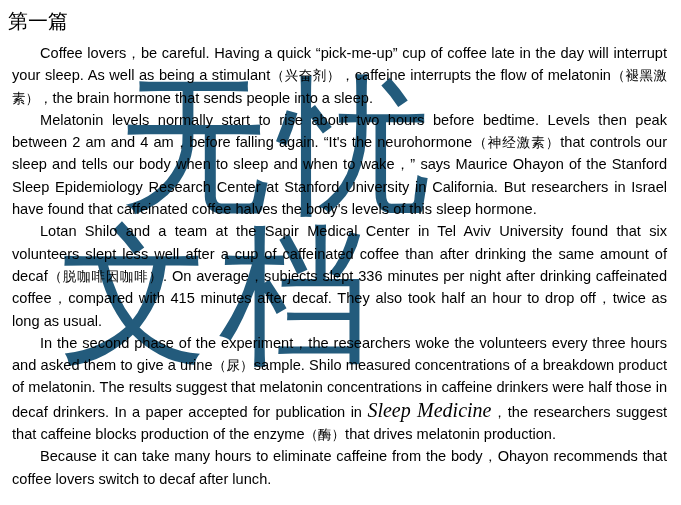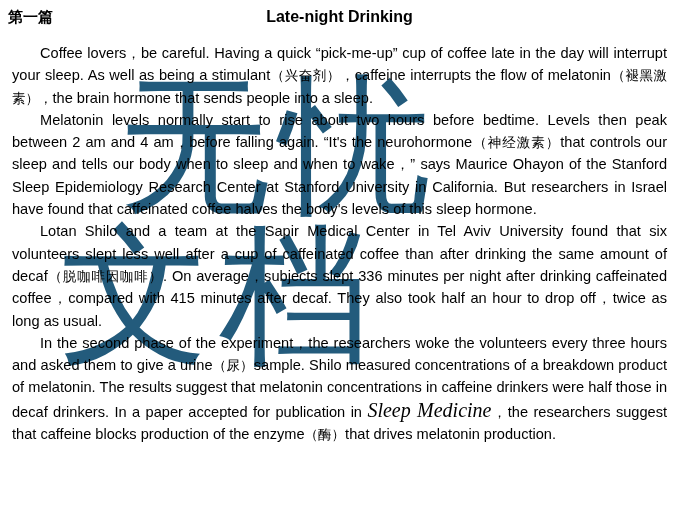--- a/index.html
+++ b/index.html
@@ -46,22 +46,22 @@
   .header {
     position: relative;
     z-index: 2;
     height: 28px;
   }
   .unit-label {
     position: absolute;
     left: 0;
     top: 2px;
     font-family: "DejaVu Sans", sans-serif;
-    font-size: 15px;
-    font-weight: 700;
+    font-size: 20px;
+    font-weight: 400;
     letter-spacing: 0px;
   }
   .doc-title {
     text-align: center;
     font-size: 16px;
     font-weight: 700;
     font-family: "Liberation Sans", sans-serif;
     padding-top: 2px;
   }
   .body-text {
@@ -93,23 +93,23 @@
 
 <div class="page">
 
   <div class="watermark">
     <span class="wm1">无忧</span>
     <span class="wm2">文档</span>
   </div>
 
   <div class="header">
     <div class="unit-label">第一篇</div>
-    <div class="doc-title">Late-night Drinking</div>
   </div>
 
   <div class="body-text">
     <p>Coffee lovers<span class="cn">，</span>be careful. Having a quick “pick-me-up” cup of coffee late in the day will interrupt your sleep. As well as being a stimulant<span class="cn">（兴奋剂），</span>caffeine interrupts the flow of melatonin<span class="cn">（褪黑激素），</span>the brain hormone that sends people into a sleep.</p>
     <p>Melatonin levels normally start to rise about two hours before bedtime. Levels then peak between 2 am and 4 am<span class="cn">，</span>before falling again. “It's the neurohormone<span class="cn">（神经激素）</span>that controls our sleep and tells our body when to sleep and when to wake<span class="cn">，</span>” says Maurice Ohayon of the Stanford Sleep Epidemiology Research Center at Stanford University in California. But researchers in Israel have found that caffeinated coffee halves the body's levels of this sleep hormone.</p>
     <p>Lotan Shilo and a team at the Sapir Medical Center in Tel Aviv University found that six volunteers slept less well after a cup of caffeinated coffee than after drinking the same amount of decaf<span class="cn">（脱咖啡因咖啡）</span>. On average<span class="cn">，</span>subjects slept 336 minutes per night after drinking caffeinated coffee<span class="cn">，</span>compared with 415 minutes after decaf. They also took half an hour to drop off<span class="cn">，</span>twice as long as usual.</p>
     <p>In the second phase of the experiment<span class="cn">，</span>the researchers woke the volunteers every three hours and asked them to give a urine<span class="cn">（尿）</span>sample. Shilo measured concentrations of a breakdown product of melatonin. The results suggest that melatonin concentrations in caffeine drinkers were half those in decaf drinkers. In a paper accepted for publication in <span class="italic">Sleep Medicine</span><span class="cn">，</span>the researchers suggest that caffeine blocks production of the enzyme<span class="cn">（酶）</span>that drives melatonin production.</p>
+    <p>Because it can take many hours to eliminate caffeine from the body<span class="cn">，</span>Ohayon recommends that coffee lovers switch to decaf after lunch.</p>
   </div>
 
 </div>
 
 </body></html>

